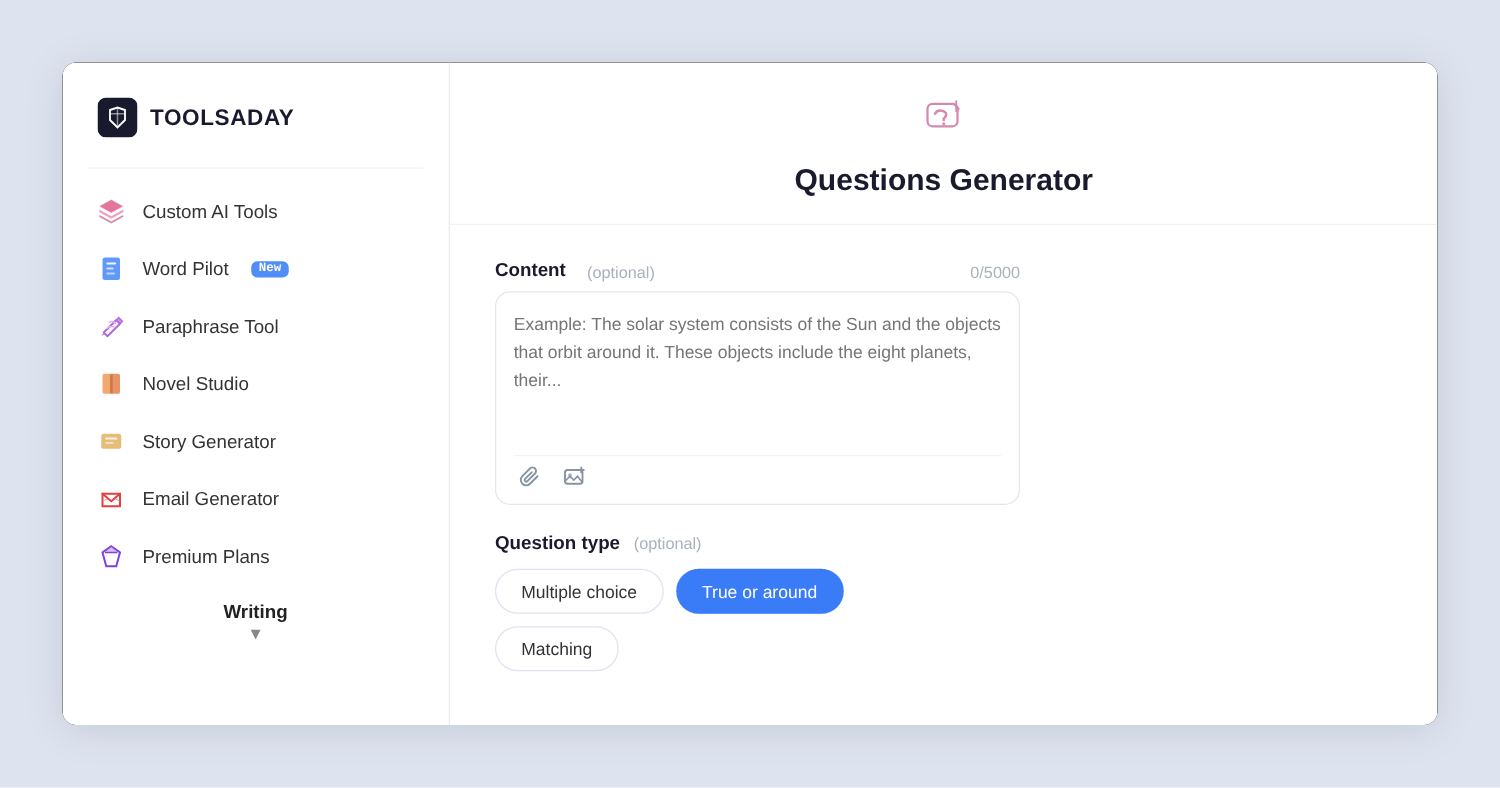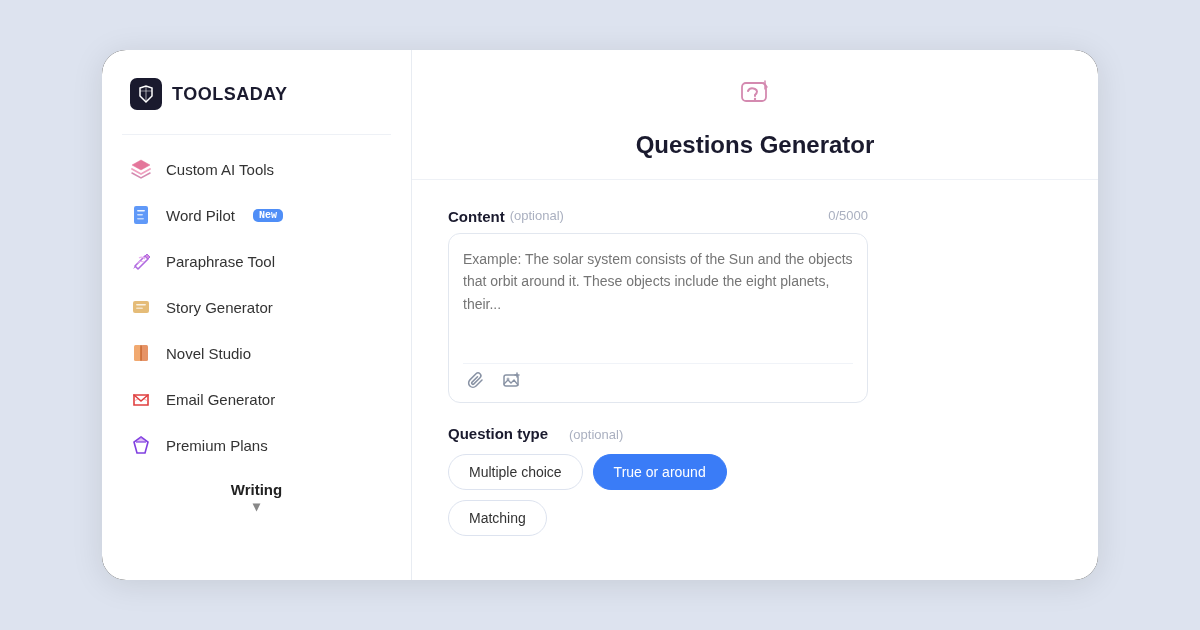--- a/index.html
+++ b/index.html
@@ -7,23 +7,23 @@
       background: #dde3ef;
       font-family: -apple-system, BlinkMacSystemFont, 'Segoe UI', sans-serif;
       width: 1200px;
       height: 630px;
       display: flex;
       align-items: center;
       justify-content: center;
     }
     .app-container {
       background: #000000;
-      width: 996px;
+      width: 1100px;
       height: 530px;
-      border-radius: 24px;
+      border-radius: 11px;
       display: flex;
       overflow: hidden;
       box-shadow: 0 4px 32px rgba(0,0,0,0.10);
     }
     
     .sidebar {
       width: 310px;
       min-width: 310px;
       background: #fff;
       border-right: 1px solid #e8ecf2;
@@ -139,22 +139,22 @@
     .form-panel {
       flex: 1;
       max-width: 420px;
     }
     .field-label {
       font-size: 15px;
       font-weight: 600;
       color: #1a1a2e;
       margin-bottom: 8px;
       display: flex;
-      align-items: flex-start;
-      gap: 5px;
+      align-items: flex-end;
+      gap: 17px;
     }
     .field-label .optional {
       color: #aab0c0;
       font-weight: 400;
       font-size: 13px;
     }
     .field-label .char-count {
       margin-left: auto;
       color: #aab0c0;
       font-size: 13px;
@@ -200,22 +200,22 @@
     }
     .question-type-section {
       margin-top: 0;
     }
     .question-type-label {
       font-size: 15px;
       font-weight: 600;
       color: #1a1a2e;
       margin-bottom: 12px;
       display: flex;
-      align-items: flex-end;
-      gap: 21px;
+      align-items: center;
+      gap: 11px;
     }
     .question-type-label .optional {
       color: #aab0c0;
       font-weight: 400;
       font-size: 13px;
     }
     .btn-group {
       display: flex;
       flex-wrap: wrap;
       gap: 10px;
@@ -292,37 +292,37 @@
             <path d="M9 8 Q12 6 15 9" stroke="#e8b0f0" stroke-width="1.2" fill="none"></path>
             <path d="M7 13 Q10 10 14 12" stroke="#e8b0f0" stroke-width="1" fill="none"></path>
           </svg>
         </span>
         <span>Paraphrase Tool</span>
       </div>
 
       <div class="nav-item">
         <span class="nav-icon">
           <svg width="22" height="22" viewBox="0 0 22 22" fill="none">
+            <rect x="4" y="3" width="7" height="16" rx="1.5" fill="#f0a060" opacity="0.9"></rect>
+            <rect x="11" y="3" width="7" height="16" rx="1.5" fill="#e07840" opacity="0.8"></rect>
+            <rect x="10" y="3" width="2" height="16" fill="#c05820" opacity="0.6"></rect>
+          </svg>
+        </span>
+        <span>Novel Studio</span>
+      </div>
+
+      <div class="nav-item">
+        <span class="nav-icon">
+          <svg width="22" height="22" viewBox="0 0 22 22" fill="none">
             <rect x="3" y="5" width="16" height="12" rx="2" fill="#e0b060" opacity="0.85"></rect>
             <rect x="6" y="8" width="10" height="1.5" rx="1" fill="#fff" opacity="0.8"></rect>
             <rect x="6" y="11.5" width="7" height="1.5" rx="1" fill="#fff" opacity="0.6"></rect>
           </svg>
         </span>
         <span>Story Generator</span>
-      </div>
-
-      <div class="nav-item">
-        <span class="nav-icon">
-          <svg width="22" height="22" viewBox="0 0 22 22" fill="none">
-            <rect x="4" y="3" width="7" height="16" rx="1.5" fill="#f0a060" opacity="0.9"></rect>
-            <rect x="11" y="3" width="7" height="16" rx="1.5" fill="#e07840" opacity="0.8"></rect>
-            <rect x="10" y="3" width="2" height="16" fill="#c05820" opacity="0.6"></rect>
-          </svg>
-        </span>
-        <span>Novel Studio</span>
       </div>
 
       <div class="nav-item">
         <span class="nav-icon">
           <svg width="22" height="22" viewBox="0 0 22 22" fill="none">
             <path d="M4 7L11 13L18 7" stroke="#e04040" stroke-width="1.6" stroke-linecap="round"></path>
             <path d="M4 7H18V17H4V7Z" stroke="#e04040" stroke-width="1.6" rx="2" fill="none"></path>
             <path d="M4 13L8 11" stroke="#f07070" stroke-width="1" opacity="0.6"></path>
             <path d="M18 13L14 11" stroke="#f07070" stroke-width="1" opacity="0.6"></path>
           </svg>

